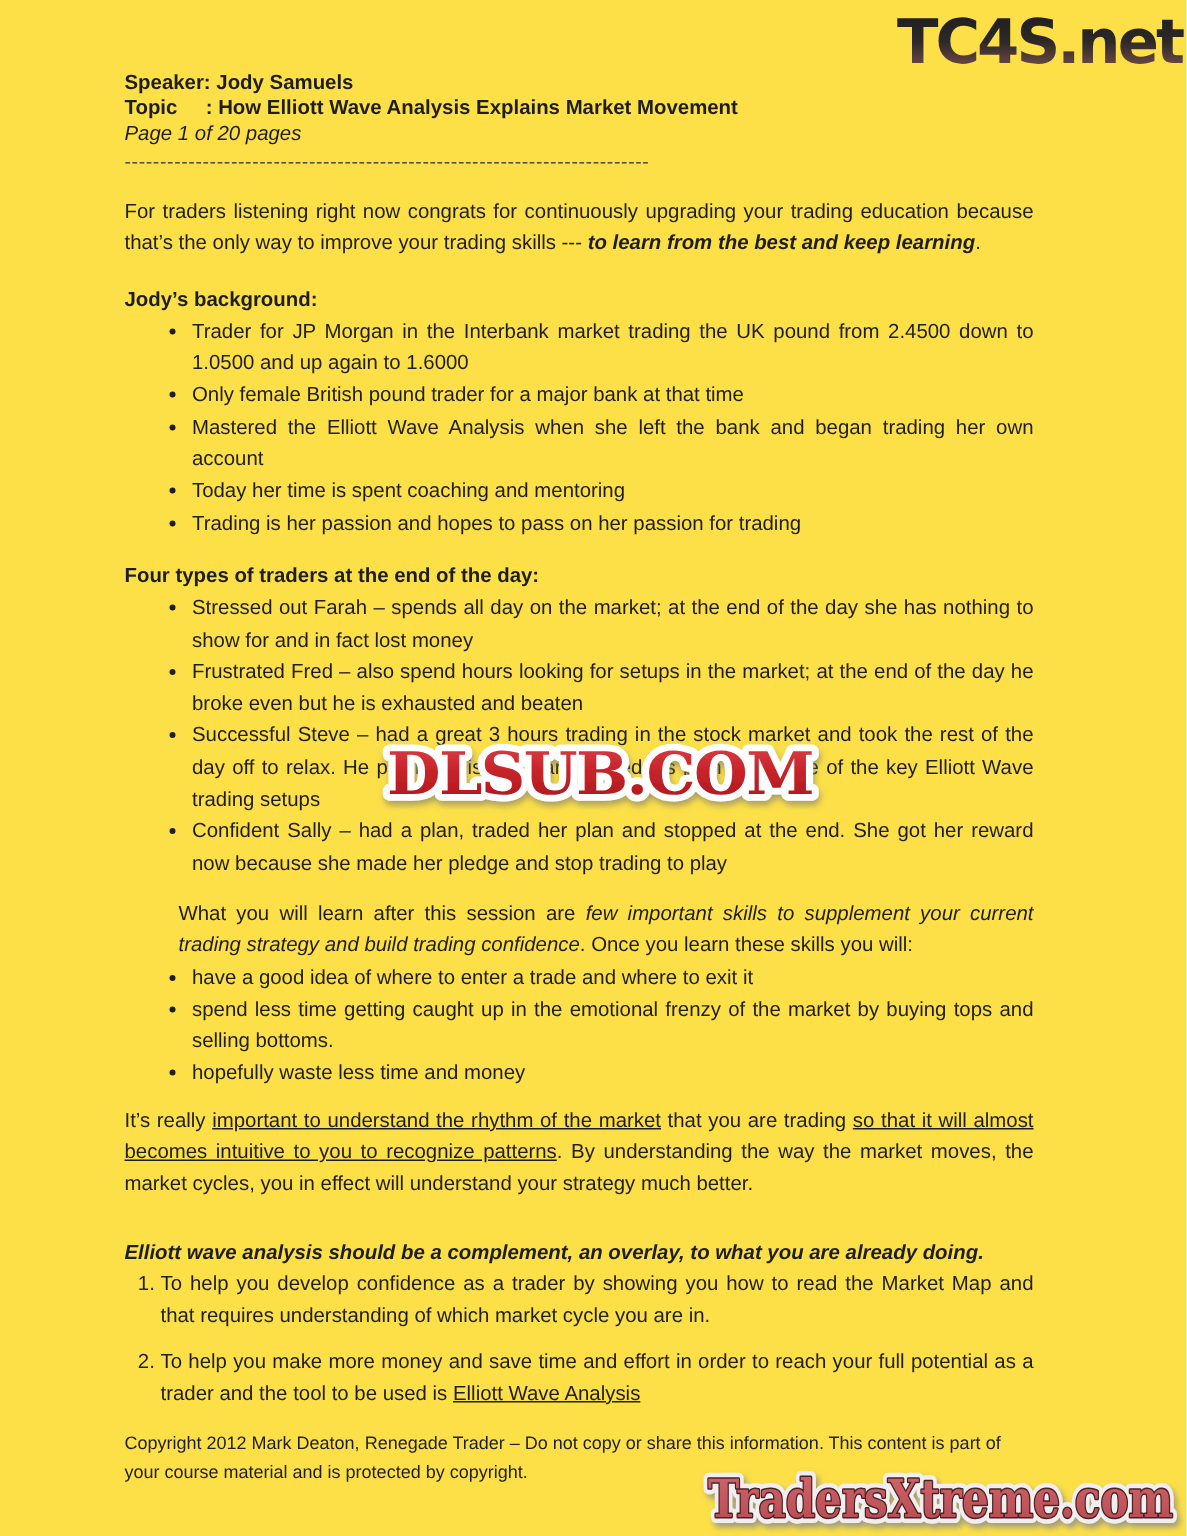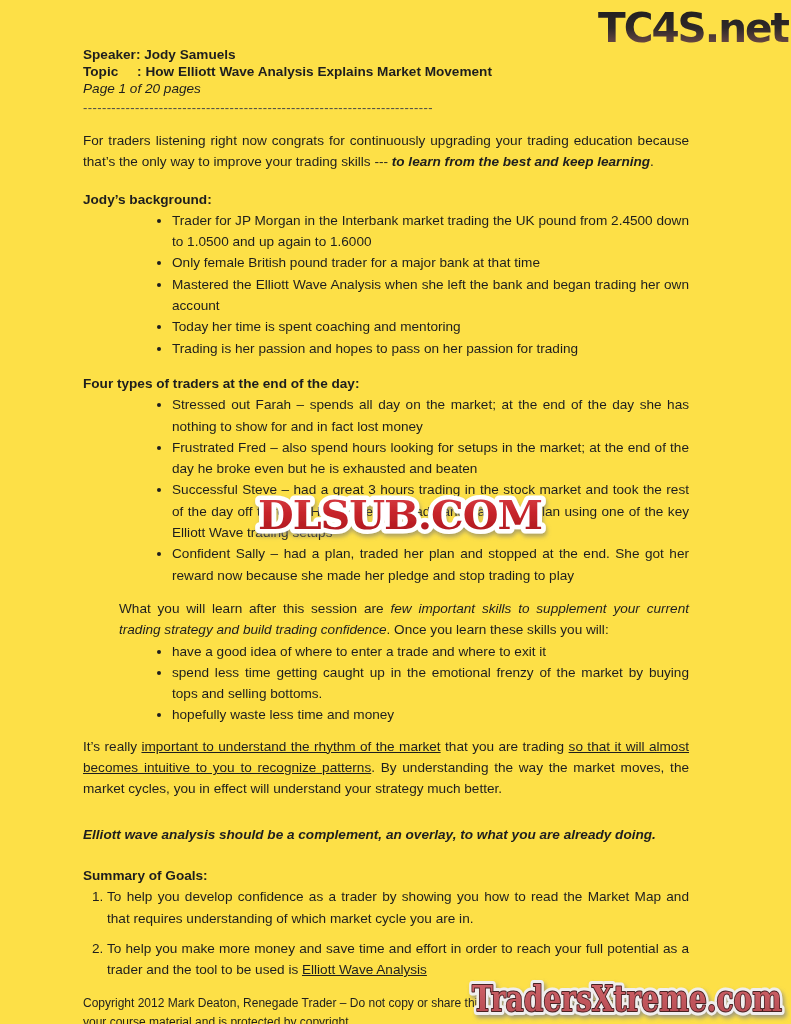--- a/index.html
+++ b/index.html
@@ -26,21 +26,21 @@
   .mt-compl   { margin-top:24px; }
   .mt-goals   { margin-top:20px; }
   .mt-footer  { margin-top:12px; }
 
   .bold { font-weight:bold; }
   .boldital { font-weight:bold; font-style:italic; }
   .ital { font-style:italic; }
   .und { text-decoration:underline; }
 
   ul.doc { margin:0; padding:0 0 0 45px; }
-  ul.doc li { text-align:justify; padding-left:0;margin-left:44px; }
+  ul.doc li { text-align:justify; padding-left:0; }
   ol.doc { margin:0; padding:0 0 0 24px; }
   ol.doc li { text-align:justify; }
   ol.doc li.gap { margin-top:9px; }
 
   .footer-text { font-size:12px; line-height:19px; text-align:left; }
 
   .tc4s-logo { position:absolute; left:596px; top:2px; width:194px; height:48px; }
   .watermark { position:absolute; left:248px; top:486px; width:304px; height:58px; }
   .tx-logo   { position:absolute; left:464px; top:974px; width:326px; height:50px; }
 </style>
@@ -92,21 +92,20 @@
     <ul class="doc">
       <li>have a good idea of where to enter a trade and where to exit it</li>
       <li>spend less time getting caught up in the emotional frenzy of the market by buying tops and selling bottoms.</li>
       <li>hopefully waste less time and money</li>
     </ul>
 
     <p class="para mt-rhythm"><span>It’s really </span><span class="und">important to understand the rhythm of the market</span><span> that you are trading </span><span class="und">so that it will almost becomes intuitive to you to recognize patterns</span><span>. By understanding the way the market moves, the market cycles, you in effect will understand your strategy much better.</span></p>
 
     <p class="para boldital mt-compl">Elliott wave analysis should be a complement, an overlay, to what you are already doing.</p>
 
-    <div class="bold mt-goals">Summary of Goals:</div>
     <ol class="doc">
       <li>To help you develop confidence as a trader by showing you how to read the Market Map and that requires understanding of which market cycle you are in.</li>
       <li class="gap"><span>To help you make more money and save time and effort in order to reach your full potential as a trader and the tool to be used is </span><span class="und">Elliott Wave Analysis</span></li>
     </ol>
 
     <p class="para footer-text mt-footer" style="margin-top:14px">Copyright 2012 Mark Deaton, Renegade Trader – Do not copy or share this information. This content is part of your course material and is protected by copyright.</p>
   </div>
 
   <svg class="watermark" viewBox="0 0 304 58">
     <defs>

